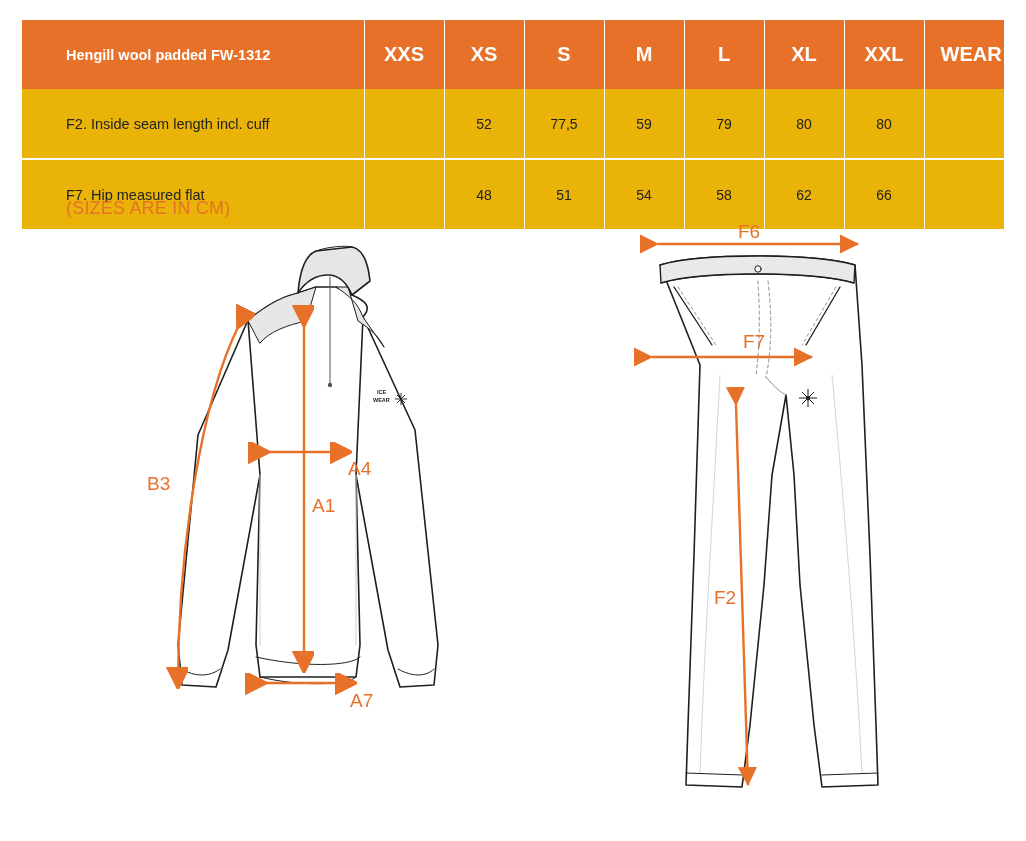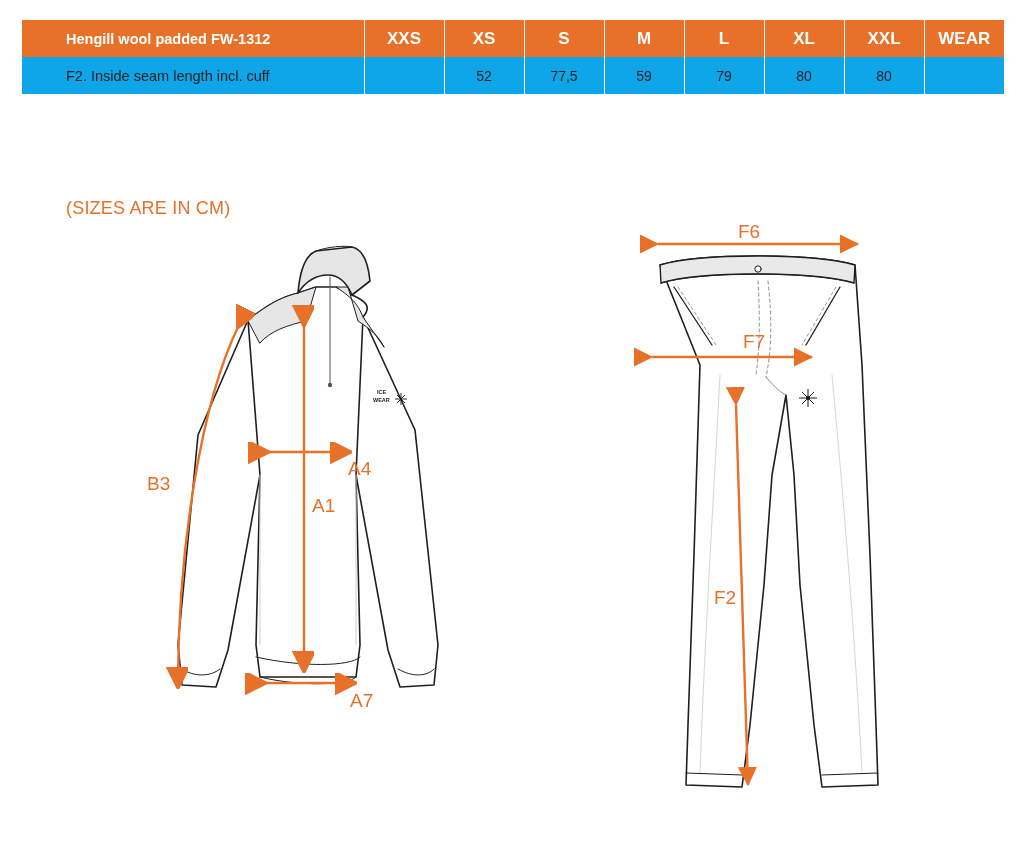--- a/index.html
+++ b/index.html
@@ -24,45 +24,45 @@
     width: 982px;
   }
   table.size-table {
     border-collapse: collapse;
     width: 982px;
     table-layout: fixed;
   }
   table.size-table th,
   table.size-table td {
     height: 37px;
-    padding: 0;
+    padding: 16px;
     font-size: 14px;
     font-weight: normal;
     text-align: center;
     vertical-align: middle;
     border: none;
   }
   
   .size-table thead th {
     background: #e8712a;
     color: #ffffff;
     font-weight: bold;
-    font-size: 17px;
+    font-size: 20px;
     border-right: 1px solid #ffffff;
   }
   .size-table thead th:last-child { border-right: none; }
   .size-table thead th.label-col {
     text-align: left;
     padding-left: 44px;
     font-size: 14.5px;
   }
 
   
   .size-table tbody td {
-    background: #0ea5e9;
+    background: #eab308;
     color: #222222;
     border-bottom: 2px solid #ffffff;
     border-right: 1px solid #ffffff;
   }
   .size-table tbody td:last-child { border-right: none; }
   .size-table tbody tr:last-child td { border-bottom: none; }
   .size-table tbody td.label-col {
     text-align: left;
     padding-left: 44px;
     font-size: 14.5px;
@@ -138,20 +138,31 @@
         <td class="label-col">F2. Inside seam length incl. cuff</td>
         <td></td>
         <td>52</td>
         <td>77,5</td>
         <td>59</td>
         <td>79</td>
         <td>80</td>
         <td>80</td>
         <td></td>
       </tr>
+      <tr>
+        <td class="label-col">F7. Hip measured flat</td>
+        <td></td>
+        <td>48</td>
+        <td>51</td>
+        <td>54</td>
+        <td>58</td>
+        <td>62</td>
+        <td>66</td>
+        <td></td>
+      </tr>
     </tbody>
   </table>
 </div>
 
 <div class="note">(SIZES ARE IN CM)</div>
 
 <div class="figures">
 
   <svg class="fig fig-top" width="440" height="520" viewBox="0 0 440 520">
     <g fill="none" stroke="#1f1f1f" stroke-width="1.6" stroke-linejoin="round" stroke-linecap="round">

